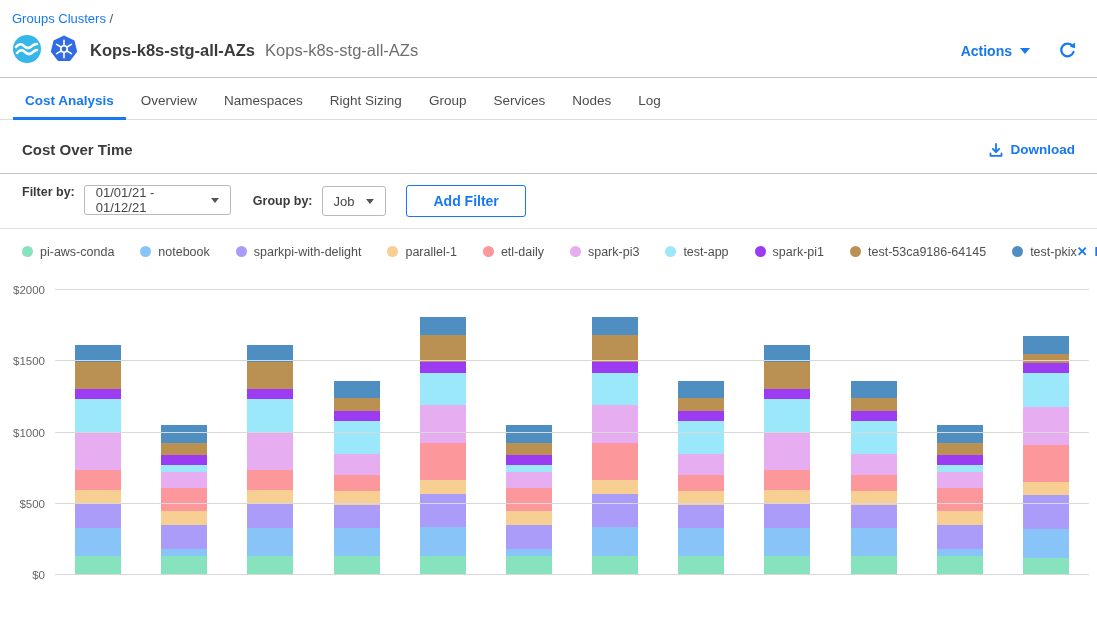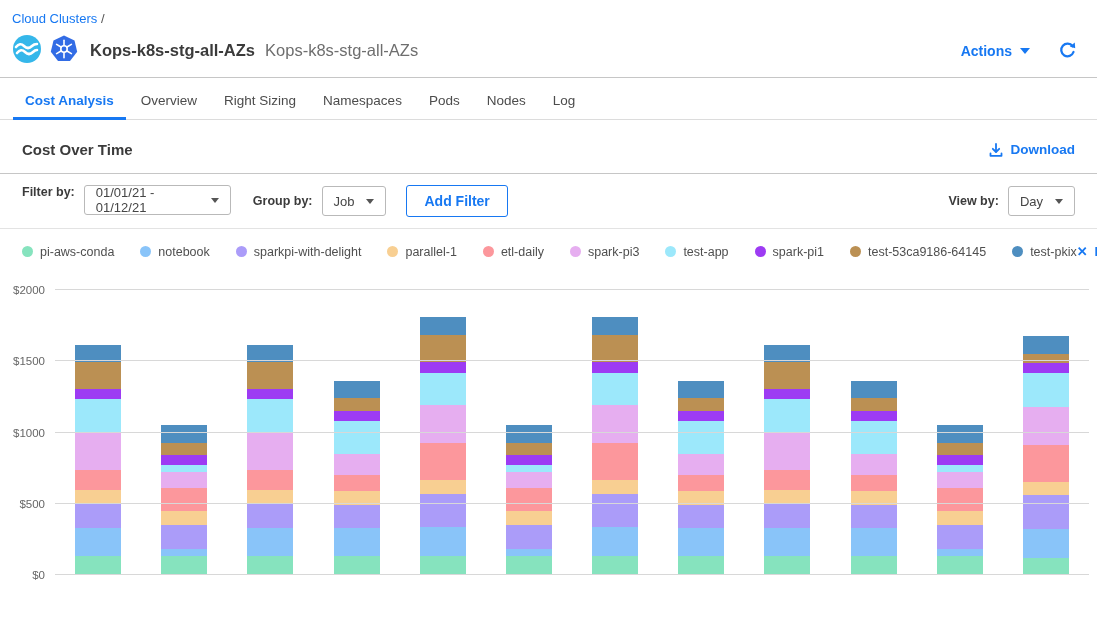--- a/index.html
+++ b/index.html
@@ -37,21 +37,21 @@
   .section-row { display: flex; align-items: center; padding: 21px 22px 15px; }
   .section-title { font-size: 15px; font-weight: 700; color: #3b3b3b; }
   .download-btn { margin-left: auto; display: flex; align-items: center; gap: 7px; color: #1778f2; font-size: 13.5px; font-weight: 700; cursor: pointer; background: none; border: none; font-family: inherit; }
 
   
   .filter-row { display: flex; padding: 11px 22px; }
   .lbl-bold { font-size: 12.5px; font-weight: 700; color: #3b3b3b; margin-right: 9px; }
   .select-box { display: flex; align-items: center; gap: 12px; border: 1px solid #b9b9b9; border-radius: 3px; height: 30px; padding: 0 11px; font-size: 13px; color: #454545; cursor: pointer; background: #fff; }
   .select-box.date { width: 147px; justify-content: space-between; }
   .group-by { margin-left: 22px; display: flex; align-items: center; }
-  .add-filter-btn { margin-left: 20px; height: 32px; padding: 0 17px; border: 1px solid #1778f2; border-radius: 3px; background: #fff; color: #1778f2; font-size: 14px; font-weight: 700; font-family: inherit; cursor: pointer; }
+  .add-filter-btn { margin-left: 20px; height: 32px; padding: 0 26px; border: 1px solid #1778f2; border-radius: 3px; background: #fff; color: #1778f2; font-size: 14px; font-weight: 700; font-family: inherit; cursor: pointer; }
   .view-by { margin-left: auto; display: flex; align-items: center; }
 
   
   .legend-row { display: flex; align-items: center; padding: 15px 22px 0; }
   .legend-items { display: flex; align-items: center; gap: 26px; flex: 1; }
   .legend-item { display: flex; align-items: center; gap: 7px; font-size: 12.5px; color: #4f4f4f; cursor: pointer; white-space: nowrap; }
   .legend-dot { width: 11px; height: 11px; border-radius: 50%; flex: none; }
   .deselect-btn { display: flex; align-items: center; gap: 7px; color: #1778f2; font-size: 13px; font-weight: 700; cursor: pointer; background: none; border: none; font-family: inherit; white-space: nowrap; }
   .x-glyph { font-size: 13px; font-weight: 700; }
 
@@ -64,21 +64,21 @@
   .chart-col { flex: 1; display: flex; justify-content: center; align-items: flex-end; height: 100%; }
   .bar { width: 46px; height: 100%; display: flex; flex-direction: column-reverse; }
   .bar-seg { width: 100%; }
   .chart-xlabels { display: flex; margin-top: 9px; }
   .xlabel { flex: 1; text-align: center; font-size: 11.5px; color: #666; }
 </style>
 </head>
 <body>
 
 <div class="breadcrumb">
-  <span class="crumb-link">Cloud Clusters</span>
+  <span class="crumb-link">Groups Clusters</span>
   <span>/</span>
 </div>
 
 <div class="page-header">
   <div class="hdr-icons">
     <span>
       <svg width="30" height="30" viewBox="0 0 30 30">
         <circle cx="15" cy="15" r="14" fill="#35b7ea"></circle>
         <path d="M4 13 q4 -5 8 -1 t8 0 q2 -2 5 -2" fill="none" stroke="#fff" stroke-width="2.6" stroke-linecap="round"></path>
         <path d="M5 19 q4 -5 8 -1 t8 0 q2 -2 4 -2" fill="none" stroke="#fff" stroke-width="2.6" stroke-linecap="round"></path>
@@ -113,23 +113,24 @@
       </svg>
     </span>
   </div>
 </div>
 
 <hr class="divider">
 
 <div class="tab-bar">
     <div class="tab active">Cost Analysis</div>
     <div class="tab">Overview</div>
+    <div class="tab">Namespaces</div>
     <div class="tab">Right Sizing</div>
-    <div class="tab">Namespaces</div>
-    <div class="tab">Pods</div>
+    <div class="tab">Group</div>
+    <div class="tab">Services</div>
     <div class="tab">Nodes</div>
     <div class="tab">Log</div>
   </div>
 
 <div class="section-row">
   <span class="section-title">Cost Over Time</span>
   <button class="download-btn">
     <span style="display:flex;">
       <svg width="16" height="16" viewBox="0 0 16 16">
         <g stroke="#1778f2" stroke-width="1.8" fill="none" stroke-linecap="round" stroke-linejoin="round">
@@ -152,27 +153,20 @@
     <span class="caret-dark"></span>
   </div>
   <div class="group-by">
     <span class="lbl-bold">Group by:</span>
     <div class="select-box">
       <span>Job</span>
       <span class="caret-dark"></span>
     </div>
   </div>
   <button class="add-filter-btn">Add Filter</button>
-  <div class="view-by">
-    <span class="lbl-bold">View by:</span>
-    <div class="select-box">
-      <span>Day</span>
-      <span class="caret-dark"></span>
-    </div>
-  </div>
 </div>
 
 <hr class="divider light">
 
 <div class="legend-row">
   <div class="legend-items">
       <div class="legend-item">
         <span class="legend-dot" style="background: rgb(134, 227, 190);"></span>
         <span>pi-aws-conda</span>
       </div>

